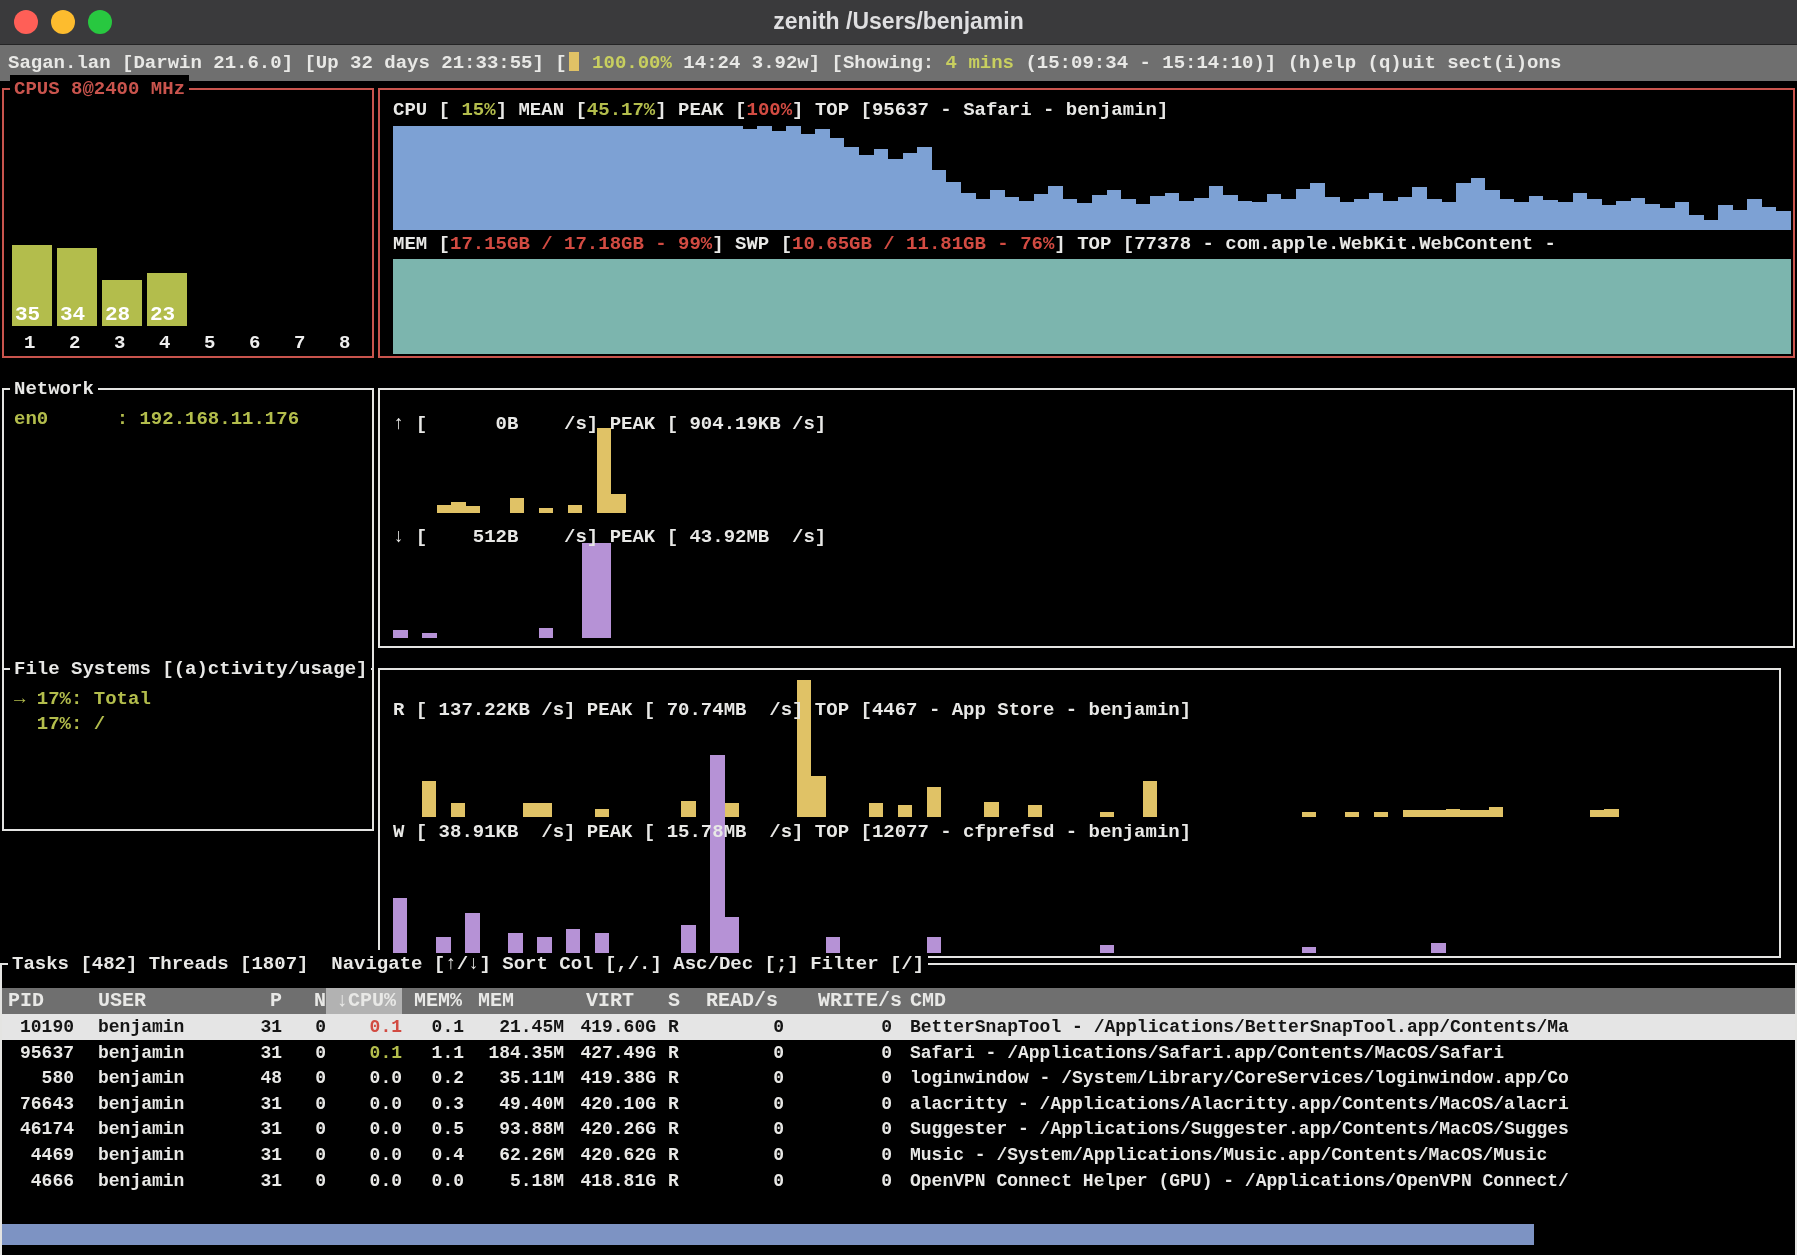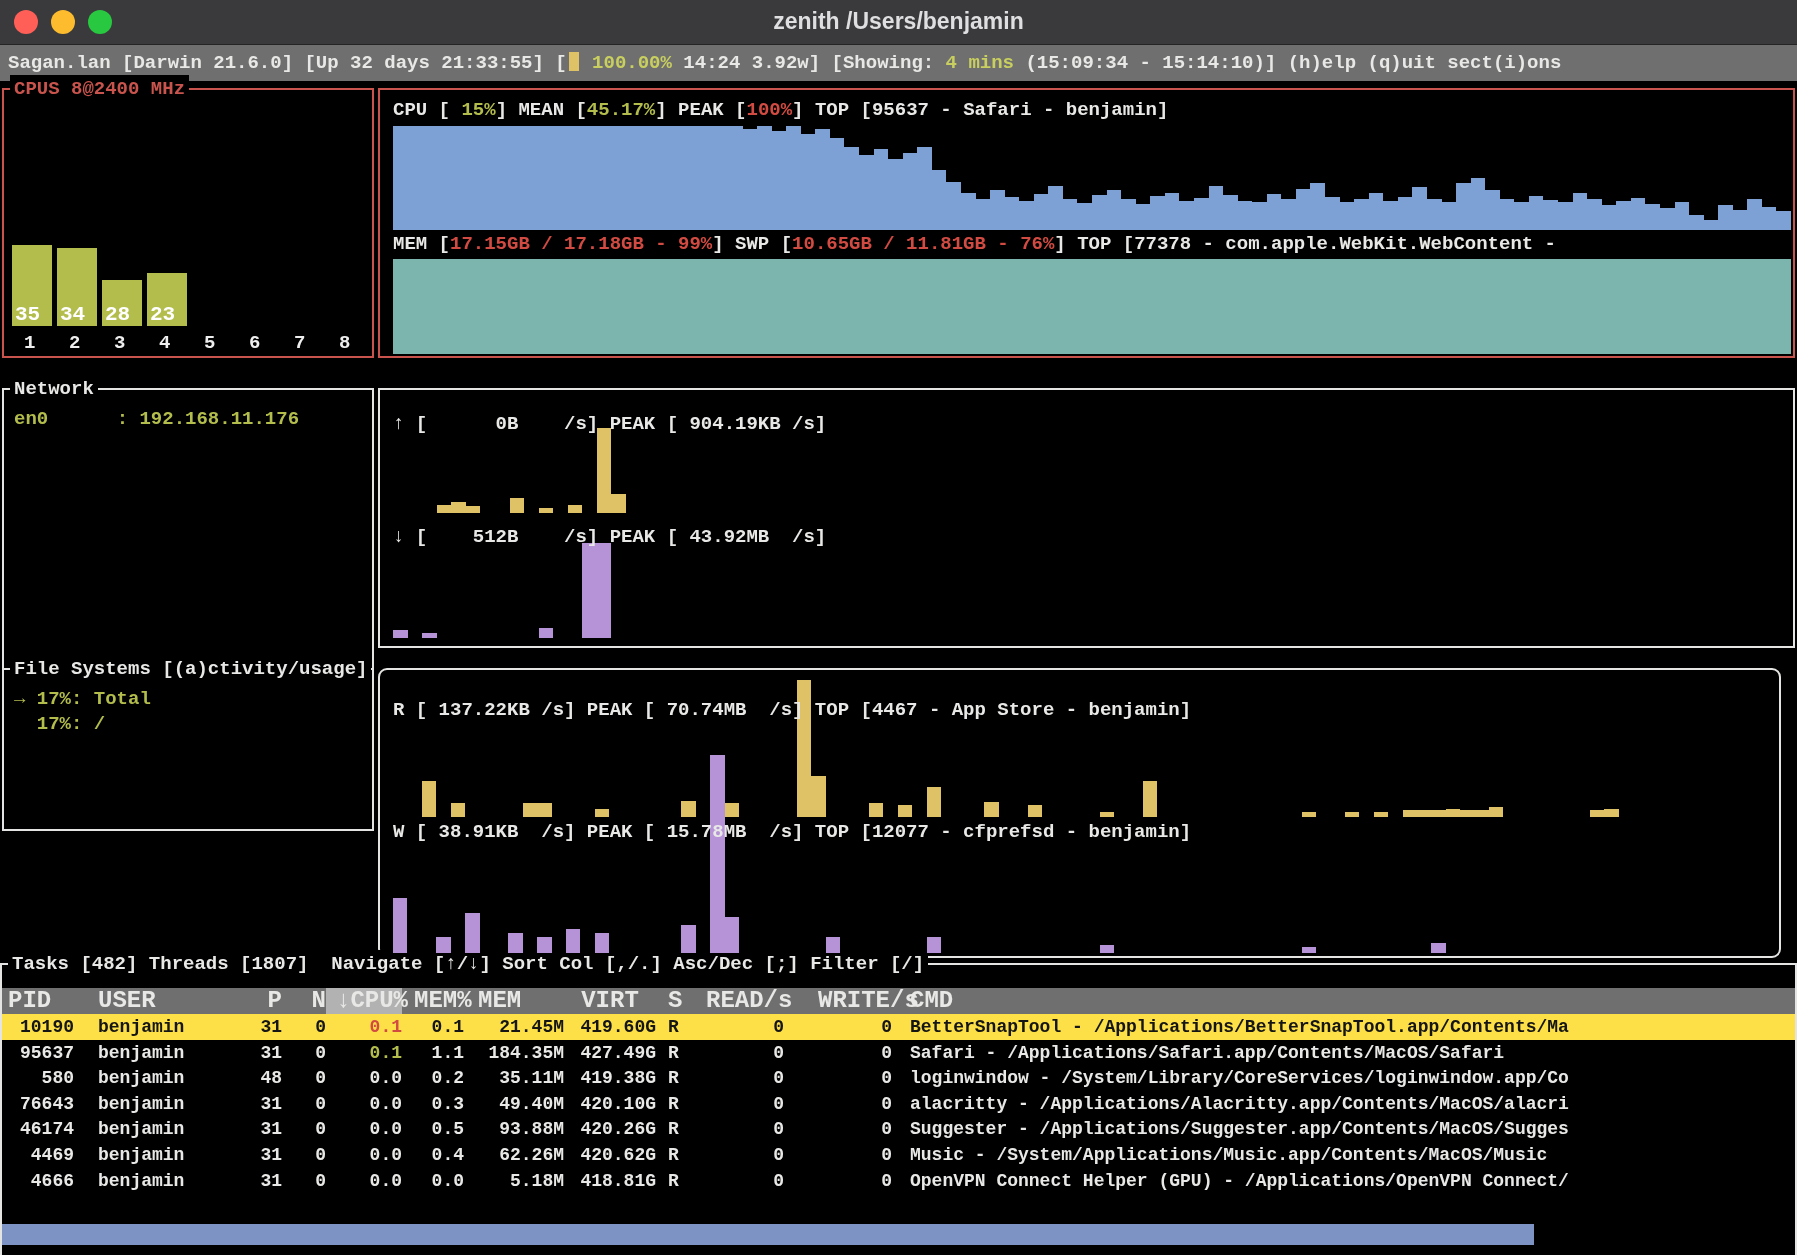--- a/index.html
+++ b/index.html
@@ -34,25 +34,25 @@
   .corebar{width:40px;background:#b3bd4c;position:relative;}
   .coreval{position:absolute;left:3px;bottom:0px;font-size:21px;font-weight:700;color:#fff;}
   .axis{position:absolute;left:8px;bottom:2px;display:flex;z-index:2;}
   .axis span{width:45px;font-size:19px;font-weight:700;color:#eee;padding-left:12px;box-sizing:border-box;}
   .netinfo{position:absolute;left:10px;top:18px;font-size:19px;font-weight:700;white-space:pre;color:#b3bd4c;}
   .fsitem{position:absolute;left:10px;font-size:19px;font-weight:700;white-space:pre;color:#b3bd4c;}
   
   .tasks{position:absolute;left:0;top:963px;width:1797px;height:292px;background:#000;
          border:2px solid #e4e4e2;border-bottom:none;box-sizing:border-box;}
   .thead{position:absolute;left:0;top:23px;width:1793px;height:26px;background:#6f6f6f;display:flex;
-         font-size:24px;font-weight:700;line-height:26px;white-space:pre;}
+         font-size:20px;font-weight:700;line-height:26px;white-space:pre;}
   .hcell.sorted{background:#b2b2b2;}
   .trow{position:absolute;left:0;width:1793px;height:26px;display:flex;font-size:18px;font-weight:700;
         line-height:26px;white-space:pre;overflow:hidden;}
-  .trow.sel{background:#fde047;color:#151515;}
+  .trow.sel{background:#e5e5e5;color:#151515;}
   .v-red{color:#d24b42;} .v-green{color:#b3bd4c;}
   .c-pid{width:72px;text-align:right;}    .thead .c-pid{text-align:left;padding-left:6px;width:66px;}
   .c-user{width:160px;padding-left:24px;box-sizing:border-box;}
   .c-p{width:48px;text-align:right;}
   .c-n{width:44px;text-align:right;}
   .c-cpu{width:76px;text-align:right;}    .thead .c-cpu{text-align:left;padding-left:10px;width:66px;}
   .c-mem_pct{width:62px;text-align:right;}.thead .c-mem_pct{text-align:left;padding-left:12px;width:50px;}
   .c-mem{width:100px;text-align:right;}   .thead .c-mem{text-align:left;padding-left:14px;width:86px;}
   .c-virt{width:92px;text-align:right;}   .thead .c-virt{text-align:center;}
   .c-s{width:36px;padding-left:12px;box-sizing:border-box;}
@@ -424,21 +424,21 @@
       <div class="gbar" style="height: 0%;"></div>
     </div>
 </div>
 
 <div class="panel" style="left:2px;top:668px;width:372px;height:163px;">
   <span class="ptitle">File Systems [(a)ctivity/usage]</span>
   <div class="fsitem" style="top:18px;">→ 17%: Total</div>
   <div class="fsitem" style="top:43px;">  17%: /</div>
 </div>
 
-<div class="panel" style="left:378px;top:668px;width:1403px;height:290px;border-radius:9px;">
+<div class="panel" style="left:378px;top:668px;width:1403px;height:290px;">
   <div class="tline" style="left:13px;top:28px;">R [ 137.22KB /s] PEAK [ 70.74MB  /s] TOP [4467 - App Store - benjamin]</div>
   <div class="graph" style="left:13px;right:2px;top:10px;height:137px;">
       <div class="gbar" style="height: 0%;"></div>
       <div class="gbar" style="height: 0%;"></div>
       <div class="gbar" style="height: 26%; background: rgb(224, 194, 102);"></div>
       <div class="gbar" style="height: 0%;"></div>
       <div class="gbar" style="height: 10%; background: rgb(224, 194, 102);"></div>
       <div class="gbar" style="height: 0%;"></div>
       <div class="gbar" style="height: 0%;"></div>
       <div class="gbar" style="height: 0%;"></div>

